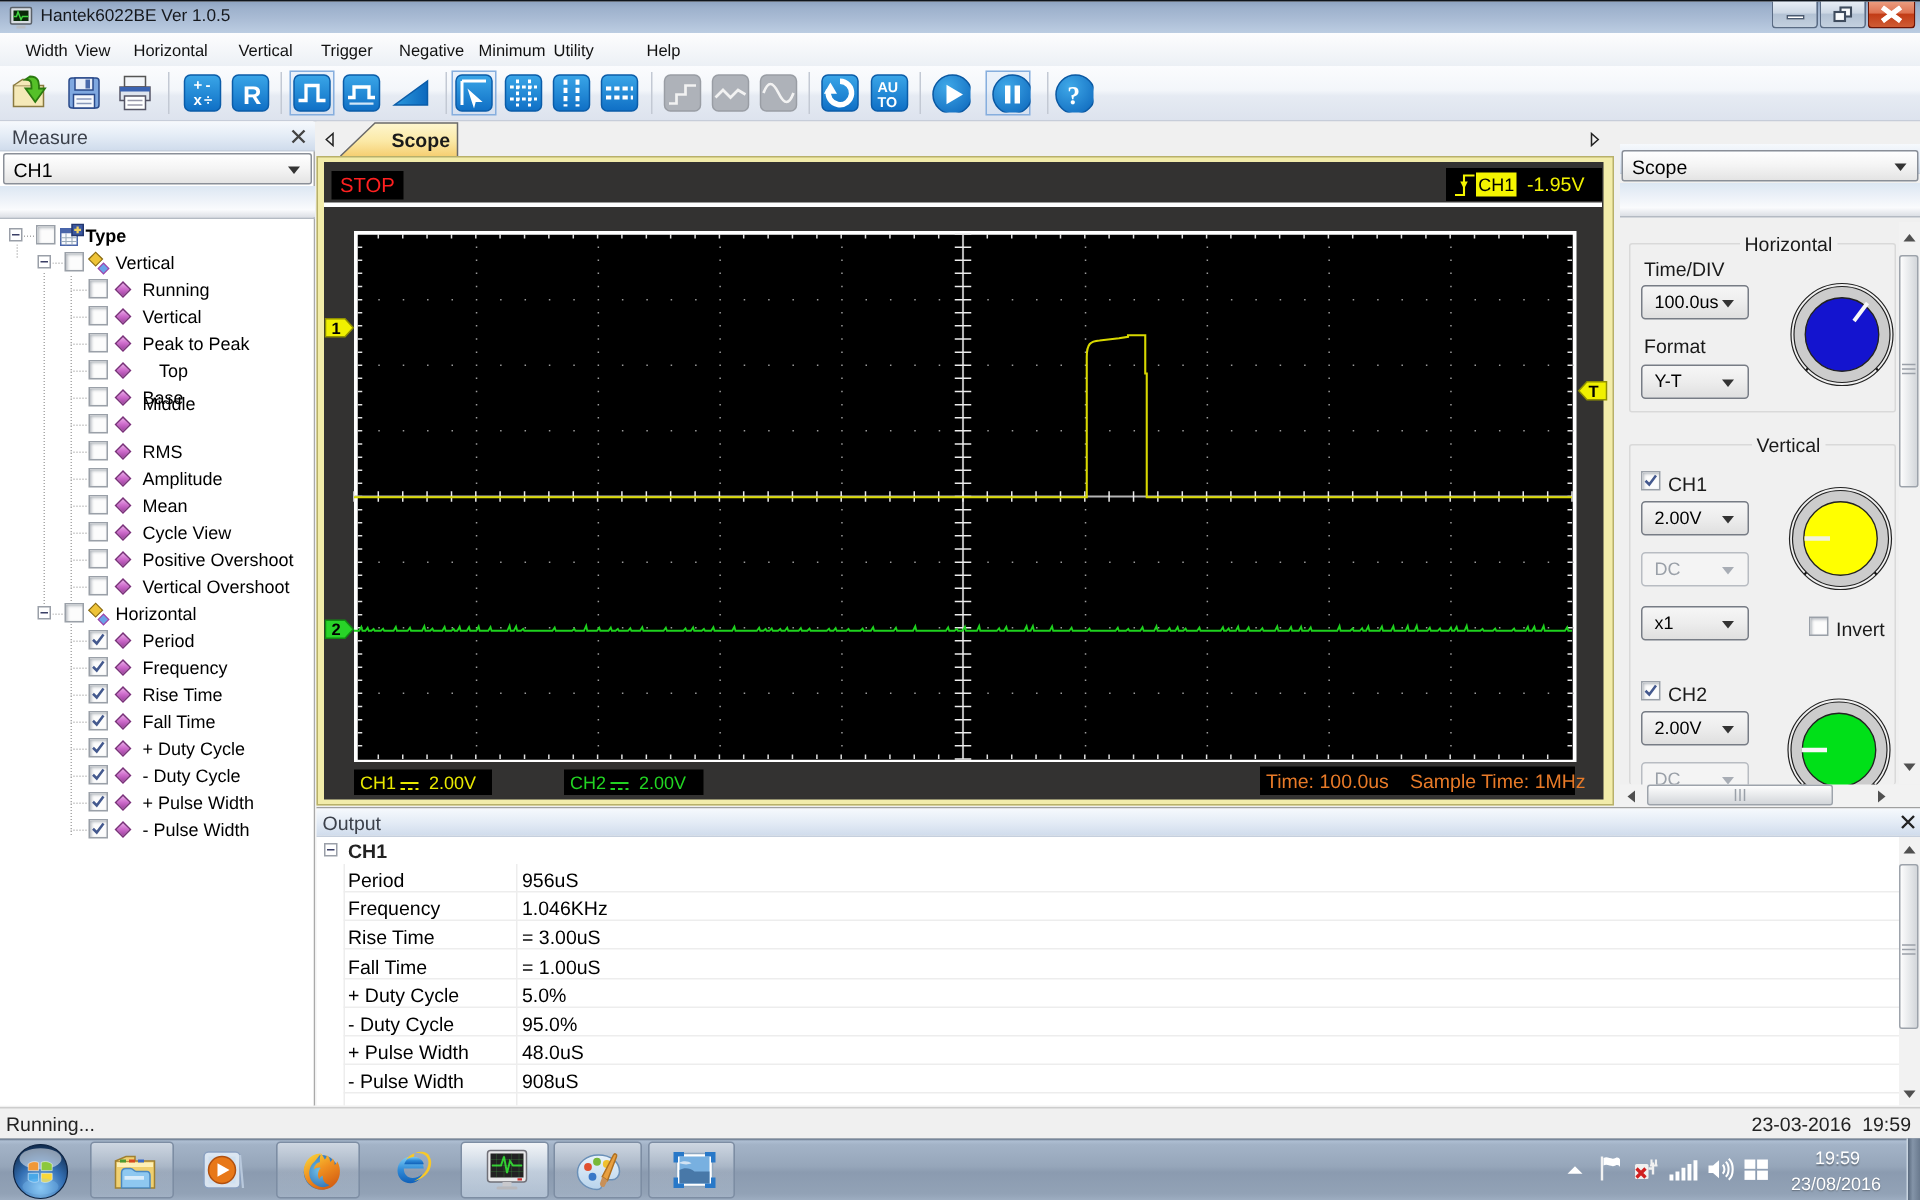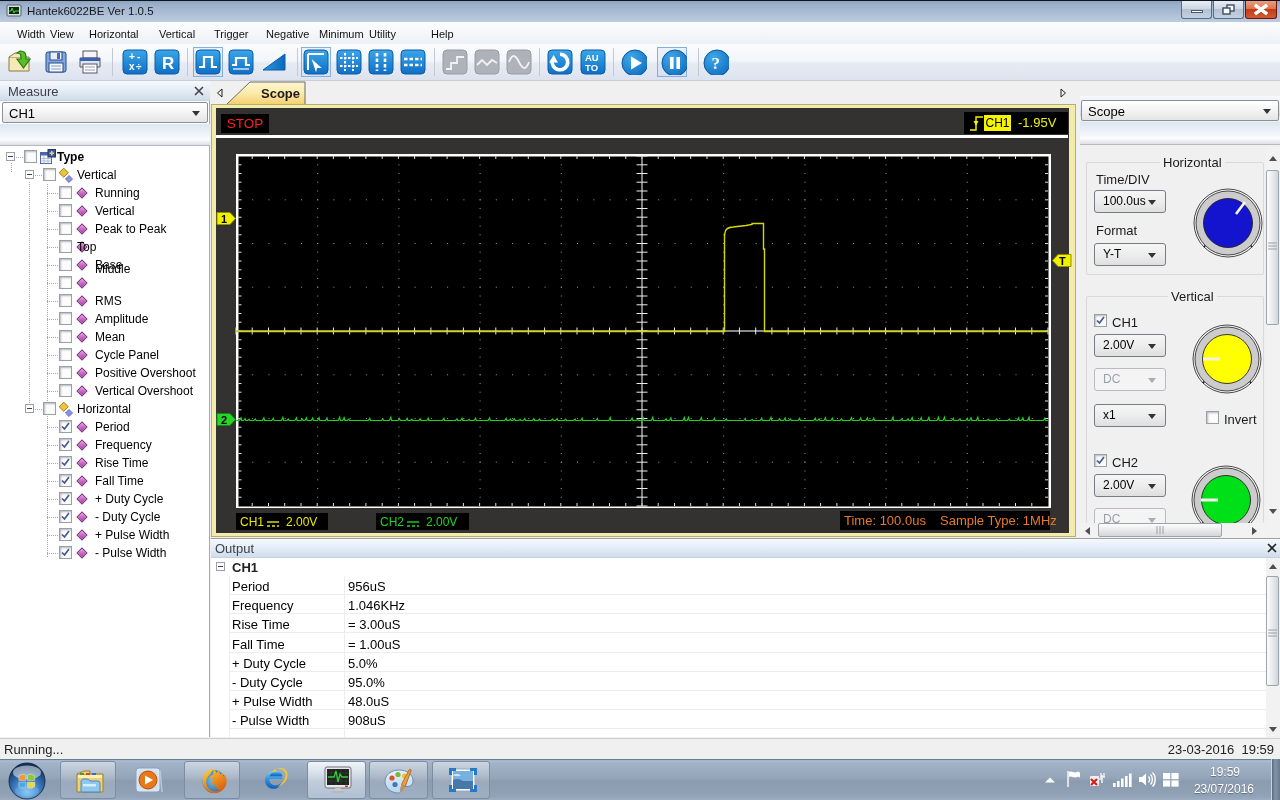--- a/index.html
+++ b/index.html
@@ -317,21 +317,21 @@
     <div class="cb" style="left:59px;top:204px"></div>
     <div class="gem" style="left:78px;top:206.5px"></div>
     <div class="treelabel" style="left:95px;top:204px">Vertical</div>
     <div class="doth" style="left:47px;top:229px;width:12px"></div>
     <div class="cb" style="left:59px;top:222px"></div>
     <div class="gem" style="left:78px;top:224.5px"></div>
     <div class="treelabel" style="left:95px;top:222px">Peak to Peak</div>
     <div class="doth" style="left:47px;top:247px;width:12px"></div>
     <div class="cb" style="left:59px;top:240px"></div>
     <div class="gem" style="left:78px;top:242.5px"></div>
-    <div class="treelabel" style="left:77px;top:240px">Top</div>
+    <div class="treelabel" style="left:106px;top:240px">Top</div>
     <div class="doth" style="left:47px;top:265px;width:12px"></div>
     <div class="cb" style="left:59px;top:258px"></div>
     <div class="gem" style="left:78px;top:260.5px"></div>
     <div class="treelabel" style="left:95px;top:258px">Base</div>
     <div class="doth" style="left:47px;top:283px;width:12px"></div>
     <div class="cb" style="left:59px;top:276px"></div>
     <div class="gem" style="left:78px;top:278.5px"></div>
     <div class="treelabel" style="left:95px;top:262px">Middle</div>
     <div class="doth" style="left:47px;top:301px;width:12px"></div>
     <div class="cb" style="left:59px;top:294px"></div>
@@ -341,21 +341,21 @@
     <div class="cb" style="left:59px;top:312px"></div>
     <div class="gem" style="left:78px;top:314.5px"></div>
     <div class="treelabel" style="left:95px;top:312px">Amplitude</div>
     <div class="doth" style="left:47px;top:337px;width:12px"></div>
     <div class="cb" style="left:59px;top:330px"></div>
     <div class="gem" style="left:78px;top:332.5px"></div>
     <div class="treelabel" style="left:95px;top:330px">Mean</div>
     <div class="doth" style="left:47px;top:355px;width:12px"></div>
     <div class="cb" style="left:59px;top:348px"></div>
     <div class="gem" style="left:78px;top:350.5px"></div>
-    <div class="treelabel" style="left:95px;top:348px">Cycle Panel</div>
+    <div class="treelabel" style="left:95px;top:348px">Cycle View</div>
     <div class="doth" style="left:47px;top:373px;width:12px"></div>
     <div class="cb" style="left:59px;top:366px"></div>
     <div class="gem" style="left:78px;top:368.5px"></div>
     <div class="treelabel" style="left:95px;top:366px">Positive Overshoot</div>
     <div class="doth" style="left:47px;top:391px;width:12px"></div>
     <div class="cb" style="left:59px;top:384px"></div>
     <div class="gem" style="left:78px;top:386.5px"></div>
     <div class="treelabel" style="left:95px;top:384px">Vertical Overshoot</div>
     <div class="exp" style="left:25px;top:404px"></div>
     <div class="doth" style="left:35px;top:409px;width:8px"></div>
@@ -487,21 +487,21 @@
 <div class="blackbox" style="left:376px;top:513px;width:93px;height:17px;font-size:12px;color:#22d422">
     <span class="abs" style="left:4px;top:2px">CH2</span>
     <svg class="abs" style="left:30px;top:6px" width="14" height="10">
       <path d="M1 3 L13 3" stroke="#22d422" stroke-width="1.4"></path>
       <path d="M1 7 L4 7 M6 7 L9 7 M11 7 L13 7" stroke="#22d422" stroke-width="1.4"></path>
     </svg>
     <span class="abs" style="left:50px;top:2px">2.00V</span>
   </div>
 <div class="blackbox" style="left:840px;top:511px;width:210px;height:19px;font-size:13px;color:#e87a28">
     <span class="abs" style="left:4px;top:2px">Time: 100.0us</span>
-    <span class="abs" style="left:100px;top:2px">Sample Type: 1MHz</span>
+    <span class="abs" style="left:100px;top:2px">Sample Time: 1MHz</span>
   </div>
 <div class="abs" style="left:1080px;top:81px;width:200px;height:456px;background:#f0f0f0"></div>
 <div class="abs phead" style="left:1080px;top:96px;width:200px">
     <div class="pheadtext" style="left:5px">Control Panel</div>
     <svg class="abs" style="left:171px;top:4px" width="12" height="12">
       <path d="M3 2 L9 2 M4 2 L4 7 M8 2 L8 7 M2 7 L10 7 M6 7 L6 11" stroke="#444" stroke-width="1.3"></path>
     </svg>
     <svg class="abs" style="left:187px;top:5px" width="10" height="10">
       <path d="M1 1 L9 9 M9 1 L1 9" stroke="#444" stroke-width="1.6"></path>
     </svg>
@@ -774,13 +774,13 @@
 <path d="M1 6 L4 6 L8 2.5 L8 14.5 L4 11 L1 11 Z" fill="#fff"></path>
 <path d="M10.5 5.5 C12 7 12 10 10.5 11.5 M12.5 3.5 C15 5.5 15 11.5 12.5 13.5 M14.5 1.5 C18 4.5 18 12.5 14.5 15.5" stroke="#fff" stroke-width="1.4" fill="none"></path>
   </svg>
 <svg class="abs" style="left:1162px;top:771px" width="18" height="17">
 <rect x="1" y="2" width="7.2" height="6.2" fill="#fff"></rect>
     <rect x="9.4" y="2" width="7.2" height="6.2" fill="#fff"></rect>
 <rect x="1" y="9.4" width="7.2" height="6.2" fill="#fff"></rect>
     <rect x="9.4" y="9.4" width="7.2" height="6.2" fill="#fff"></rect>
   </svg>
 <div class="traytext" style="right:40px;top:765px;width:60px">19:59</div>
-<div class="traytext" style="right:26px;top:782px;width:90px">23/07/2016</div>
+<div class="traytext" style="right:26px;top:782px;width:90px">23/08/2016</div>
 <div class="abs" style="left:1271px;top:759px;width:9px;height:41px;background:linear-gradient(to right,#5a6a7e,#8494a8 40%,#6a7a8e);border-left:1px solid #c8d4e0"></div>
 </body></html>

